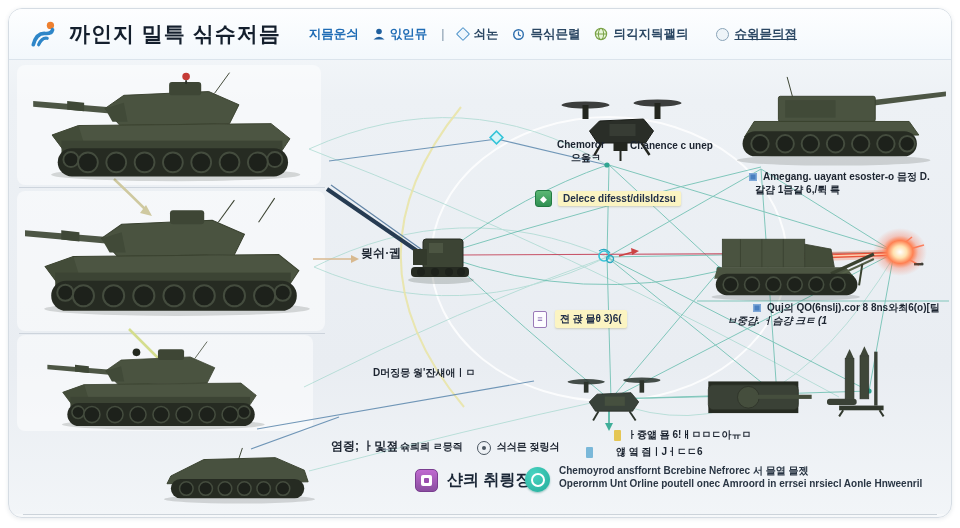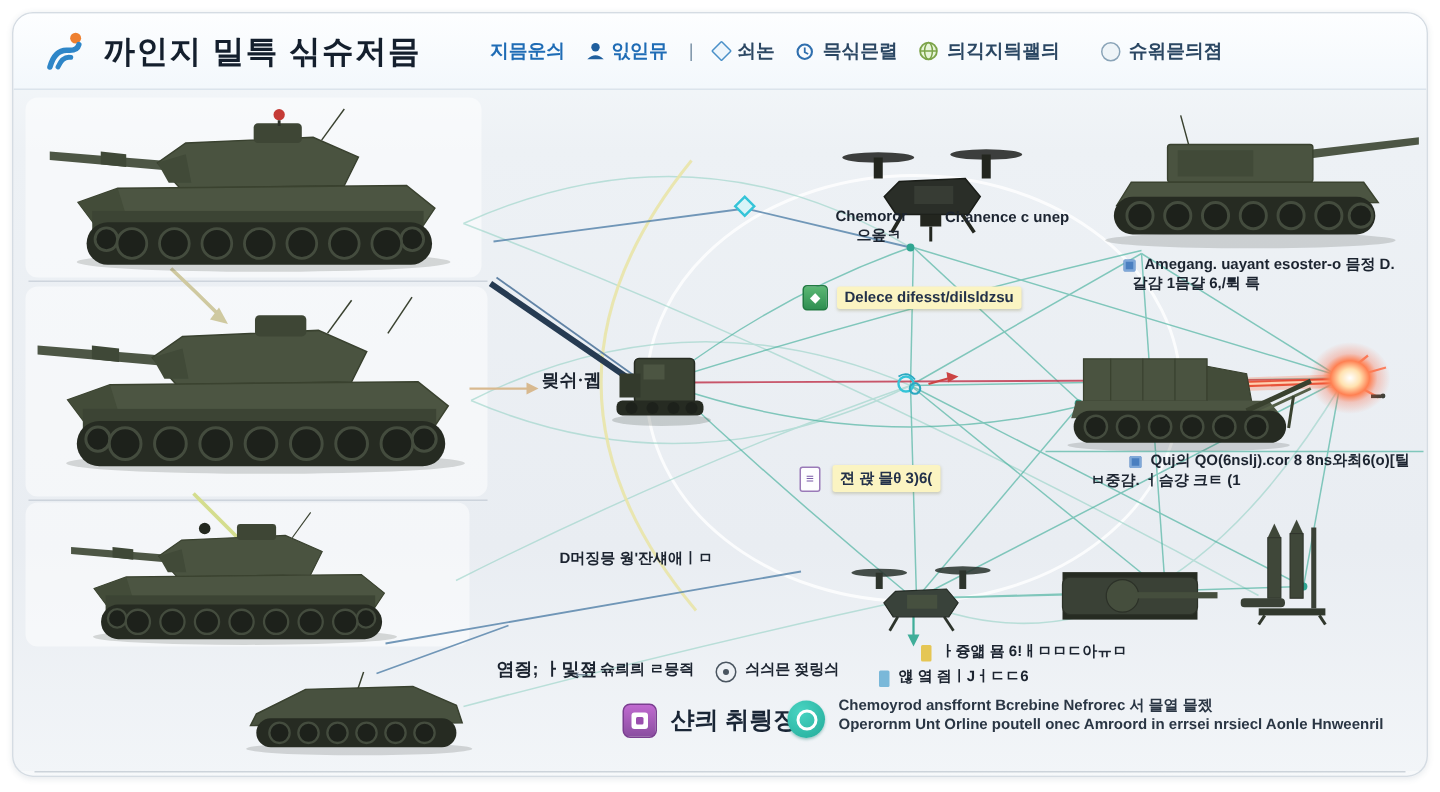--- a/index.html
+++ b/index.html
@@ -4,21 +4,21 @@
 <style>
   html,body{margin:0;padding:0;background:#fff;}
   .stage{position:relative;width:960px;height:528px;background:#ffffff;overflow:hidden;
          font-family:"Liberation Sans","DejaVu Sans",sans-serif;}
   .panel{position:absolute;left:8px;top:8px;width:942px;height:508px;border:1px solid #d5dce3;
          border-radius:14px;background:linear-gradient(180deg,#f7fafc 0%,#edf1f5 18%,#e9edf2 70%,#f2f5f8 100%);
          box-shadow:0 1px 4px rgba(60,80,110,.12);overflow:hidden;}
   .hdr{position:absolute;left:0;top:0;width:100%;height:50px;background:linear-gradient(180deg,#fdfeff,#f3f8fc);
        border-bottom:1px solid #dbe4ec;display:flex;align-items:center;}
   .hdr-title{font-size:21px;font-weight:800;color:#141f2d;letter-spacing:1px;margin-left:10px;text-align:center;}
-  .menu{display:flex;align-items:center;gap:14px;margin-left:46px;font-size:12.5px;font-weight:700;}
+  .menu{display:flex;align-items:center;gap:14px;margin-left:28px;font-size:12.5px;font-weight:700;}
   .m-item{display:flex;align-items:center;gap:5px;color:#2b4763;cursor:pointer;white-space:nowrap;}
   .m-blue{color:#1f6cb5;}
   .sep{color:#7d94a8;font-weight:400;}
   .ic-diamond{width:8px;height:8px;border:1.6px solid #4a90c8;transform:rotate(45deg);border-radius:1px;display:inline-block;background:#eef6fc;}
   .ic-circle{width:11px;height:11px;border:1.6px solid #8aa4b8;border-radius:50%;display:inline-block;background:#eef4f8;}
   .canvas{position:absolute;left:0;top:50px;width:942px;height:458px;}
   .abs{position:absolute;}
   .lbl{position:absolute;font-size:11px;font-weight:700;color:#1c2430;white-space:nowrap;line-height:1.25;}
   .lbl-sm{font-size:10px;}
   .tag{display:inline-block;background:#fbf4c2;border-radius:2px;padding:2px 5px;font-size:10px;font-weight:700;color:#23314a;box-shadow:0 1px 2px rgba(120,110,40,.25);}
@@ -84,21 +84,21 @@
         <span>믁싞믄렬</span>
       </span>
       <span class="m-item">
         <svg width="14" height="14" viewBox="0 0 14 14">
           <circle cx="7" cy="7" r="5.6" fill="#e7f5d9" stroke="#7ba348" stroke-width="1.2"></circle>
           <ellipse cx="7" cy="7" rx="2.6" ry="5.6" fill="none" stroke="#7ba348" stroke-width="1"></ellipse>
           <line x1="1.4" y1="7" x2="12.6" y2="7" stroke="#7ba348" stroke-width="1"></line>
         </svg>
         <span>듸긱지듹괠듸</span>
       </span>
-      <span class="m-item" style="margin-left:14px;">
+      <span class="m-item" style="margin-left:14px;text-decoration:underline;">
         <span class="ic-circle"></span>
         <span>슈왺믇듸졈</span>
       </span>
     </nav>
   </div>
 
   <div class="canvas">
 
     <div class="band" style="left:8px;top:6px;width:304px;height:120px;"></div>
     <div class="band" style="left:8px;top:132px;width:308px;height:140px;"></div>
@@ -372,42 +372,42 @@
       <div class="lbl lbl-sm" style="position:static;">
         <span>Amegang. uayant esoster-o 믐정 D.</span><br>
         <span style="margin-left:-8px;">갈걈 1믐걀 6,/튁 륵</span>
       </div>
     </div>
 
     <div class="abs" style="left:744px;top:243px;display:flex;gap:6px;">
       <span class="sq-blue" style="margin-top:2px;"></span>
       <div class="lbl lbl-sm" style="position:static;">
         <span>Quj의 QO(6nslj).cor 8 8ns와최6(o)[틸</span><br>
-        <span style="margin-left:-40px;">ㅂ중걈. ㅓ슴걍 크ㅌ (1</span>
+        <span style="margin-left:-40px;font-style:italic;">ㅂ중걈. ㅓ슴걍 크ㅌ (1</span>
       </div>
     </div>
 
     <div class="lbl lbl-sm" style="left:364px;top:308px;">D머징믕 웡'잔섀애ㅣㅁ</div>
 
     <div class="lbl" style="left:322px;top:380px;font-size:12px;">염즹; ㅏ및졒</div>
 
     <div class="abs" style="left:372px;top:381px;display:flex;align-items:center;gap:6px;">
       <span style="color:#5f7486;font-weight:700;font-size:13px;">←</span>
       <span class="lbl lbl-sm" style="position:static;">슊릐릐 ㄹ믕즥</span>
       <span class="target-ic" style="margin-left:8px;">
             <i></i>
           </span>
       <span class="lbl lbl-sm" style="position:static;">싀싀믄 젖링싀</span>
     </div>
 
     <div class="abs" style="left:577px;top:370px;display:flex;align-items:center;gap:6px;padding-left:28px;">
       <span class="bullet b-yellow"></span>
       <span class="lbl lbl-sm" style="position:static;">ㅏ즁얣 묨 6!ㅐㅁㅁㄷ아ㅠㅁ</span>
     </div>
-    <div class="abs" style="left:577px;top:387px;display:flex;align-items:center;gap:6px;">
+    <div class="abs" style="left:577px;top:387px;display:flex;align-items:center;gap:23px;">
       <span class="bullet b-blue"></span>
       <span class="lbl lbl-sm" style="position:static;">얞 옄 즴ㅣJㅓㄷㄷ6</span>
     </div>
 
     <div class="abs" style="left:406px;top:410px;display:flex;align-items:center;gap:9px;">
       <span class="purple-leg">
             <i>
               <b></b>
             </i>
           </span>

